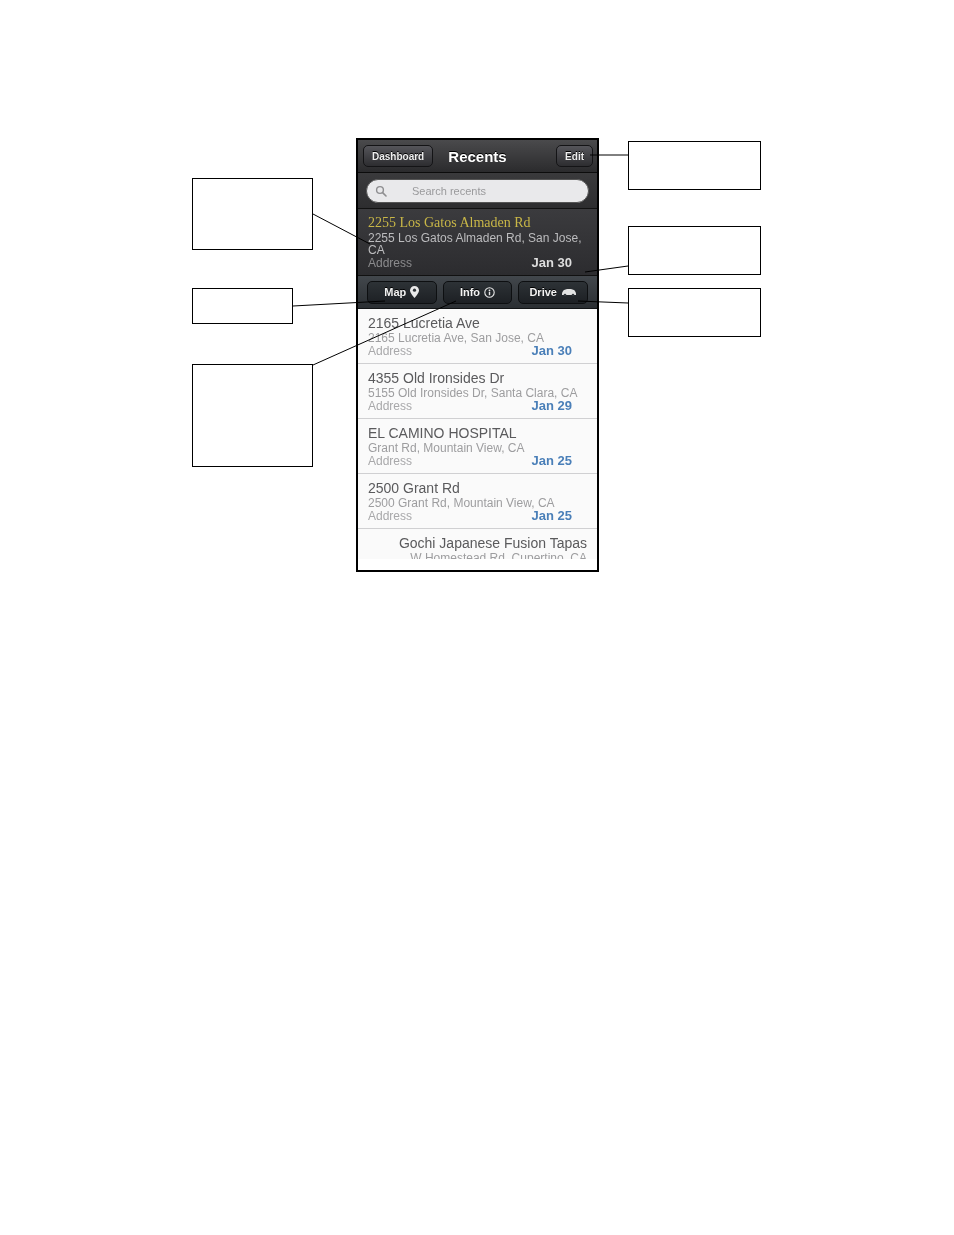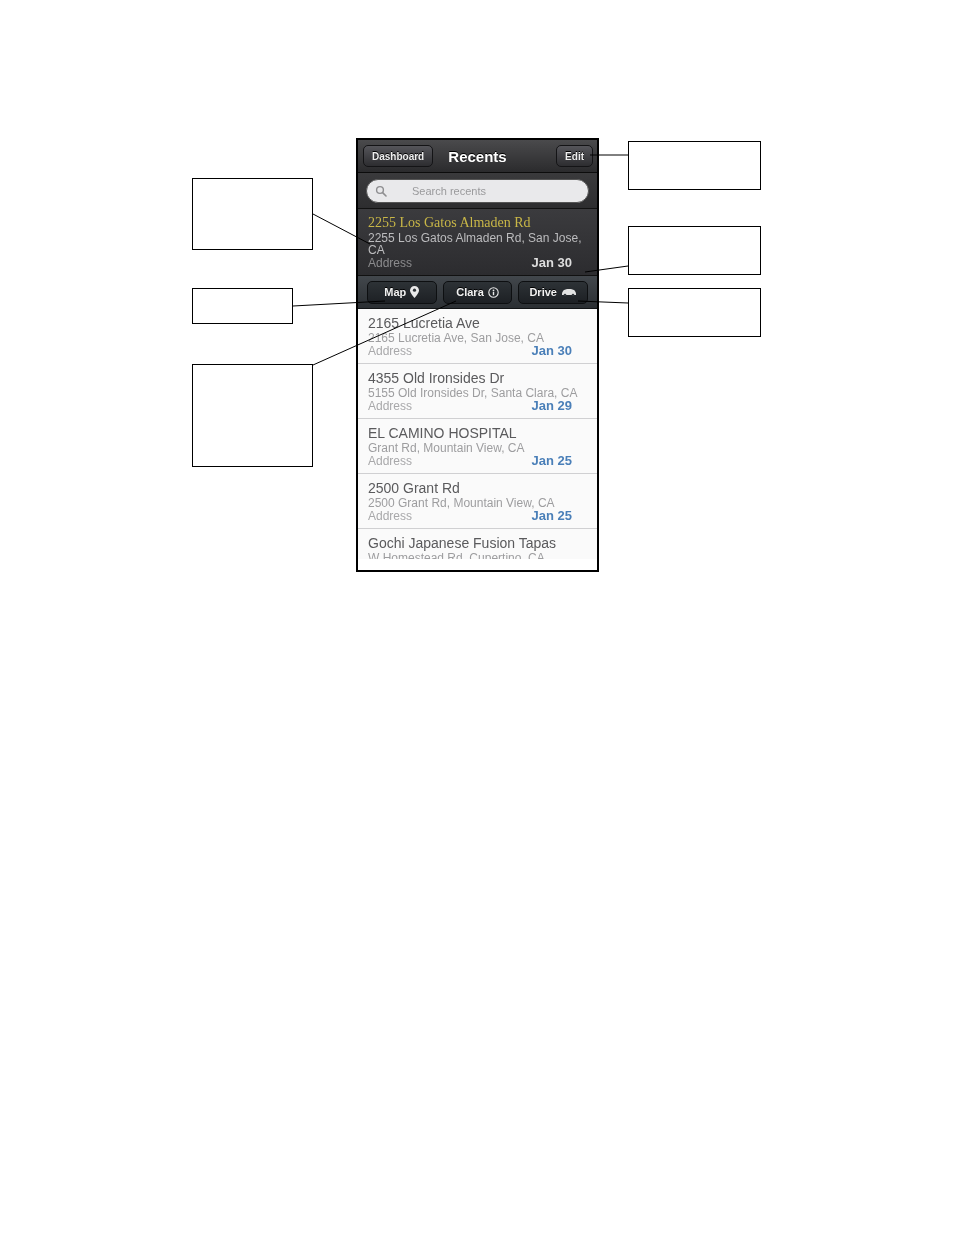--- a/index.html
+++ b/index.html
@@ -150,21 +150,21 @@
     color:#f3f3f3;
     font-size:11px;
     font-weight:bold;
     display:flex;
     align-items:center;
     justify-content:center;
     text-shadow:0 -1px 0 #000;
     cursor:pointer;
   }
   .act-btn .ic { margin-left:4px; display:inline-flex; align-items:center; }
-  .row.partial { height:30px; overflow:hidden; border-bottom:none; }
+  .row.partial { height:30px; overflow:hidden; border-bottom:none;text-align:right; }
 
   
   .callout {
     position:absolute;
     border:1px solid #000;
     background:#fff;
   }
   svg.leader {
     position:absolute;
     left:0; top:0;
@@ -206,21 +206,21 @@
     <div class="act-btn">
       <span>Map</span>
       <span class="ic">
         <svg width="9" height="12" viewBox="0 0 9 12">
             <path d="M4.5 0C2 0 0 2 0 4.3c0 3 4.5 7.7 4.5 7.7S9 7.3 9 4.3C9 2 7 0 4.5 0z" fill="#e9e9e9"></path>
             <circle cx="4.5" cy="4.2" r="1.6" fill="#2d3236"></circle>
           </svg>
       </span>
     </div>
     <div class="act-btn">
-      <span>Clara</span>
+      <span>Info</span>
       <span class="ic">
         <svg width="11" height="11" viewBox="0 0 11 11">
             <circle cx="5.5" cy="5.5" r="4.7" fill="none" stroke="#e9e9e9" stroke-width="1.1"></circle>
             <circle cx="5.5" cy="3.3" r="0.9" fill="#e9e9e9"></circle>
             <rect x="4.8" y="4.8" width="1.4" height="3.4" fill="#e9e9e9"></rect>
           </svg>
       </span>
     </div>
     <div class="act-btn">
       <span>Drive</span>

